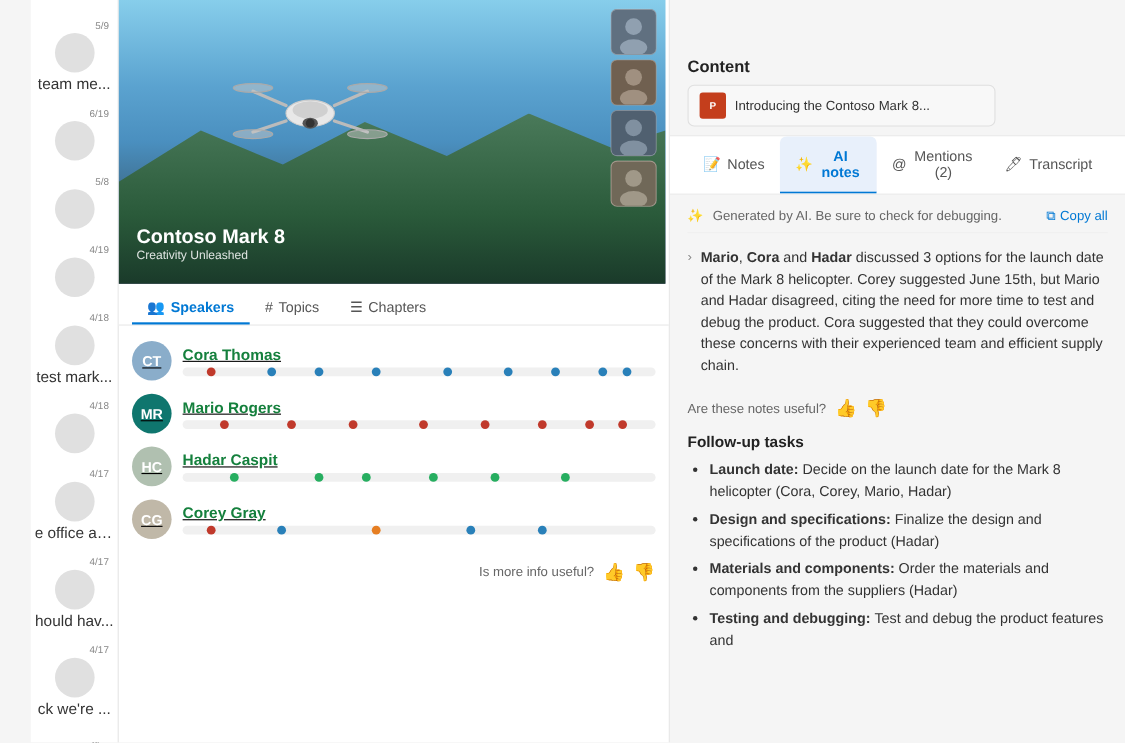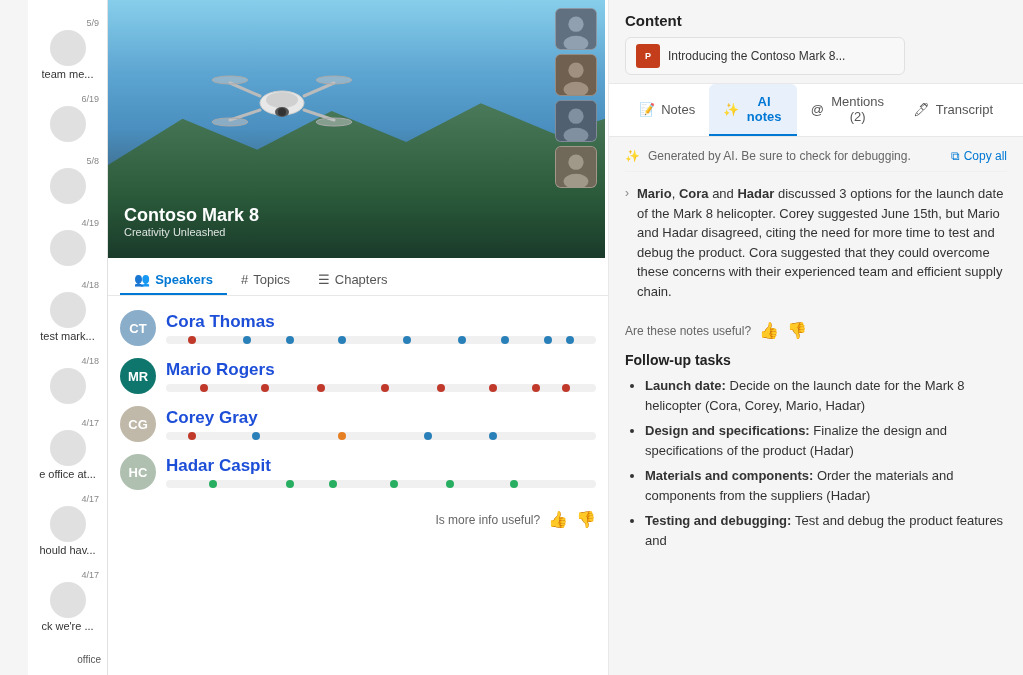--- a/index.html
+++ b/index.html
@@ -33,21 +33,21 @@
       cursor: pointer;
       gap: 2px;
     }
     .sidebar-item .date {
       font-size: 9px;
       color: #888;
       align-self: flex-end;
       padding-right: 4px;
     }
     .sidebar-item .label {
-      font-size: 11px;
+      font-size: 14px;
       color: #333;
       text-align: left;
       white-space: nowrap;
       overflow: hidden;
       text-overflow: ellipsis;
       max-width: 72px;
     }
     .sidebar-dot {
       width: 36px;
       height: 36px;
@@ -161,20 +161,21 @@
     .tab-btn.active {
       color: #0078d4;
       border-bottom: 2px solid #0078d4;
       font-weight: 600;
     }
 
     
     .speaker-list {
       padding: 8px 0;
       overflow-y: auto;
+      text-decoration: underline;
     }
     .speaker-item {
       display: flex;
       align-items: center;
       padding: 6px 12px;
       gap: 10px;
     }
     .speaker-avatar {
       width: 36px;
       height: 36px;
@@ -185,23 +186,23 @@
       justify-content: center;
       font-size: 13px;
       color: #fff;
       font-weight: 600;
       flex-shrink: 0;
     }
     .speaker-info {
       flex: 1;
     }
     .speaker-name {
-      font-size: 17px;
+      font-size: 14px;
       font-weight: 600;
-      color: #1d4ed8;
+      color: #15803d;
       margin-bottom: 4px;
     }
     .speaker-timeline {
       height: 8px;
       background: #f0f0f0;
       border-radius: 4px;
       position: relative;
       overflow: visible;
     }
     .timeline-dot {
@@ -228,20 +229,21 @@
       flex: 1;
       border-left: 1px solid #e8e8e8;
       display: flex;
       flex-direction: column;
       overflow: hidden;
     }
 
     .content-header {
       padding: 12px 16px 8px;
       border-bottom: 1px solid #e8e8e8;
+      margin-top: 40px;
     }
     .content-title {
       font-size: 15px;
       font-weight: 600;
       color: #222;
       margin-bottom: 8px;
     }
     .content-file {
       display: flex;
       align-items: center;
@@ -559,43 +561,43 @@
             <div class="timeline-dot" style="left: 35%; background: rgb(192, 57, 43);"></div>
             <div class="timeline-dot" style="left: 50%; background: rgb(192, 57, 43);"></div>
             <div class="timeline-dot" style="left: 63%; background: rgb(192, 57, 43);"></div>
             <div class="timeline-dot" style="left: 75%; background: rgb(192, 57, 43);"></div>
             <div class="timeline-dot" style="left: 85%; background: rgb(192, 57, 43);"></div>
             <div class="timeline-dot" style="left: 92%; background: rgb(192, 57, 43);"></div>
           </div>
         </div>
       </div>
       <div class="speaker-item">
-        <div class="speaker-avatar" style="background: rgb(192, 184, 168);">CG</div>
-        <div class="speaker-info">
-          <div class="speaker-name">Corey Gray</div>
-          <div class="speaker-timeline">
-            <div class="timeline-dot" style="left: 5%; background: rgb(192, 57, 43);"></div>
-            <div class="timeline-dot" style="left: 20%; background: rgb(41, 128, 185);"></div>
-            <div class="timeline-dot" style="left: 40%; background: rgb(230, 126, 34);"></div>
-            <div class="timeline-dot" style="left: 60%; background: rgb(41, 128, 185);"></div>
-            <div class="timeline-dot" style="left: 75%; background: rgb(41, 128, 185);"></div>
-          </div>
-        </div>
-      </div>
-      <div class="speaker-item">
         <div class="speaker-avatar" style="background: rgb(176, 192, 176);">HC</div>
         <div class="speaker-info">
           <div class="speaker-name">Hadar Caspit</div>
           <div class="speaker-timeline">
             <div class="timeline-dot" style="left: 10%; background: rgb(39, 174, 96);"></div>
             <div class="timeline-dot" style="left: 28%; background: rgb(39, 174, 96);"></div>
             <div class="timeline-dot" style="left: 38%; background: rgb(39, 174, 96);"></div>
             <div class="timeline-dot" style="left: 52%; background: rgb(39, 174, 96);"></div>
             <div class="timeline-dot" style="left: 65%; background: rgb(39, 174, 96);"></div>
             <div class="timeline-dot" style="left: 80%; background: rgb(39, 174, 96);"></div>
+          </div>
+        </div>
+      </div>
+      <div class="speaker-item">
+        <div class="speaker-avatar" style="background: rgb(192, 184, 168);">CG</div>
+        <div class="speaker-info">
+          <div class="speaker-name">Corey Gray</div>
+          <div class="speaker-timeline">
+            <div class="timeline-dot" style="left: 5%; background: rgb(192, 57, 43);"></div>
+            <div class="timeline-dot" style="left: 20%; background: rgb(41, 128, 185);"></div>
+            <div class="timeline-dot" style="left: 40%; background: rgb(230, 126, 34);"></div>
+            <div class="timeline-dot" style="left: 60%; background: rgb(41, 128, 185);"></div>
+            <div class="timeline-dot" style="left: 75%; background: rgb(41, 128, 185);"></div>
           </div>
         </div>
       </div>
     </div>
 
   <div class="feedback-row">
     <span>Is more info useful?</span>
     <button style="background:none;border:none;cursor:pointer;font-size:16px;">👍</button>
     <button style="background:none;border:none;cursor:pointer;font-size:16px;">👎</button>
   </div>

